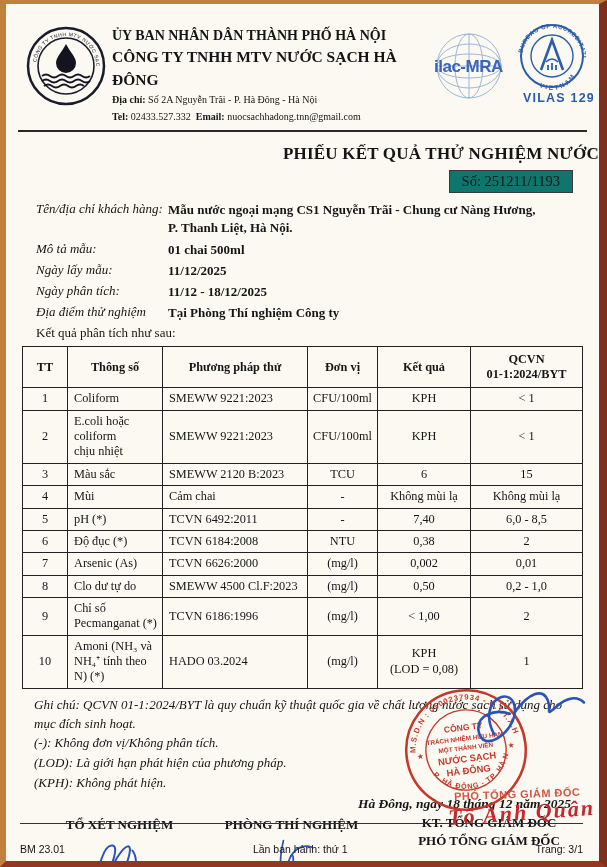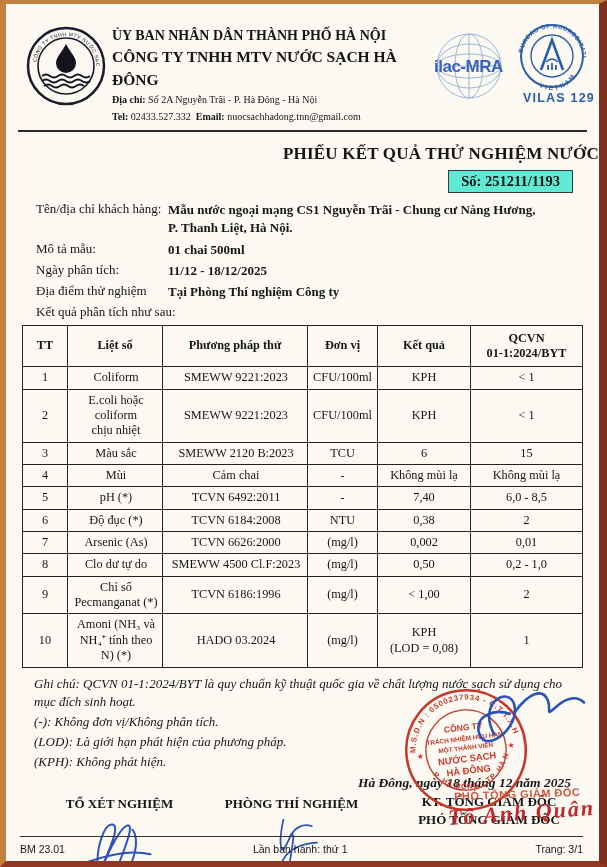--- a/index.html
+++ b/index.html
@@ -18,35 +18,35 @@
   .org1 { font-weight:bold; font-size:14px; }
   .org2 { font-weight:bold; font-size:15.5px; }
   .addr, .contact { font-size:10px; margin-top:2px; }
   .addr b, .contact b { font-weight:bold; }
   .hdr-right { flex:0 0 160px; display:flex; align-items:flex-end; padding-top:6px;gap:6px; }
   .hdr-rule { border-top:2px solid #2a2a2a; margin:4px 12px 0 12px; }
   svg text { font-family:"Liberation Sans", sans-serif; }
   
   .title { text-align:right; font-weight:bold; font-size:17px; margin-top:12px; letter-spacing:.2px; }
   .so-wrap { text-align:right; margin:6px 26px 0 0; }
-  .so-box { display:inline-block; border:1.4px solid #3a3a3a; padding:2px 12px; font-size:14.5px; font-weight:bold; background:#5eead4; }
+  .so-box { display:inline-block; border:1.4px solid #3a3a3a; padding:2px 12px; font-size:14.5px; font-weight:normal; background:#0f766e; }
   
   .meta { margin:8px 0 0 30px; font-size:13px; }
   .meta-row { display:flex; margin-bottom:3px; }
-  .meta-label { flex:0 0 132px; }
+  .meta-label { flex:0 0 132px;font-style:italic; }
   .meta-value { font-weight:bold; white-space:pre-line; line-height:1.4; }
   .results-intro { margin:2px 0 5px 30px; font-size:13px; }
   
   table.results { border-collapse:collapse; margin:0 auto; width:560px; table-layout:fixed; }
   .results th, .results td {
     border:1.3px solid #222; font-size:12.3px; padding:3px 4px;
     text-align:center; vertical-align:middle; white-space:pre-line; line-height:1.25;
   }
   .results th { font-weight:bold; height:34px; }
-  .results td.c-param, .results td.c-method { text-align:center; padding-left:6px; }
+  .results td.c-param, .results td.c-method { text-align:left; padding-left:6px; }
   
   .ghichu { margin:7px 26px 0 28px; font-size:13px; font-style:italic; line-height:1.45; }
   .ghichu .gline { margin-bottom:1px; }
   .dateline { text-align:right; margin:3px 28px 0 0; font-size:13.5px; font-style:italic; font-weight:bold; }
   
   .sig-section { position:relative; height:118px; margin-top:4px; }
   .sig-col { position:absolute; top:0; text-align:center; }
   .sig-c1 { left:26px;  width:175px; }
   .sig-c2 { left:198px; width:175px; }
   .sig-c3 { left:374px; top:-2px; width:218px; }
@@ -60,21 +60,21 @@
     font-family:"Liberation Sans", sans-serif; font-weight:bold; font-size:11px;
     color:#cf5743; transform:rotate(-2deg); letter-spacing:.5px;
   }
   .red-name {
     position:absolute; left:442px; top:796px; z-index:6; pointer-events:none;
     font-style:italic; font-weight:bold; font-size:22px; color:#c2282d;
     transform:rotate(-4deg); letter-spacing:2px;
   }
   .footer-bar {
     position:absolute; left:14px; right:16px; bottom:6px;
-    border-top:1.8px solid #333; padding-top:6px;
+    border-top:1.8px solid #333; padding-top:19px;
     display:flex; justify-content:space-between;
     font-family:"Liberation Sans", sans-serif; font-size:10.5px;
   }
 </style>
 </head>
 <body>
 
 <div class="page">
 
   <div class="header">
@@ -136,20 +136,24 @@
     <div class="meta-row">
       <div class="meta-label">Tên/địa chỉ khách hàng:</div>
       <div class="meta-value">Mẫu nước ngoại mạng CS1 Nguyễn Trãi - Chung cư Nàng Hương,
 P. Thanh Liệt, Hà Nội.</div>
     </div>
     <div class="meta-row">
       <div class="meta-label">Mô tả mẫu:</div>
       <div class="meta-value">01 chai 500ml</div>
     </div>
     <div class="meta-row">
+      <div class="meta-label">Ngày lấy mẫu:</div>
+      <div class="meta-value">11/12/2025</div>
+    </div>
+    <div class="meta-row">
       <div class="meta-label">Ngày phân tích:</div>
       <div class="meta-value">11/12 - 18/12/2025</div>
     </div>
     <div class="meta-row">
       <div class="meta-label">Địa điểm thử nghiệm</div>
       <div class="meta-value">Tại Phòng Thí nghiệm Công ty</div>
     </div>
   </div>
   <div class="results-intro">Kết quả phân tích như sau:</div>
 
@@ -158,21 +162,21 @@
         <col style="width:45px">
         <col style="width:95px">
         <col style="width:145px">
         <col style="width:70px">
         <col style="width:93px">
         <col style="width:112px">
       </colgroup>
     <thead>
       <tr>
         <th>TT</th>
-        <th>Liệt số</th>
+        <th>Thông số</th>
         <th>Phương pháp thử</th>
         <th>Đơn vị</th>
         <th>Kết quả</th>
         <th>QCVN
 01-1:2024/BYT</th>
       </tr>
     </thead>
     <tbody>
       <tr>
           <td>1</td>

